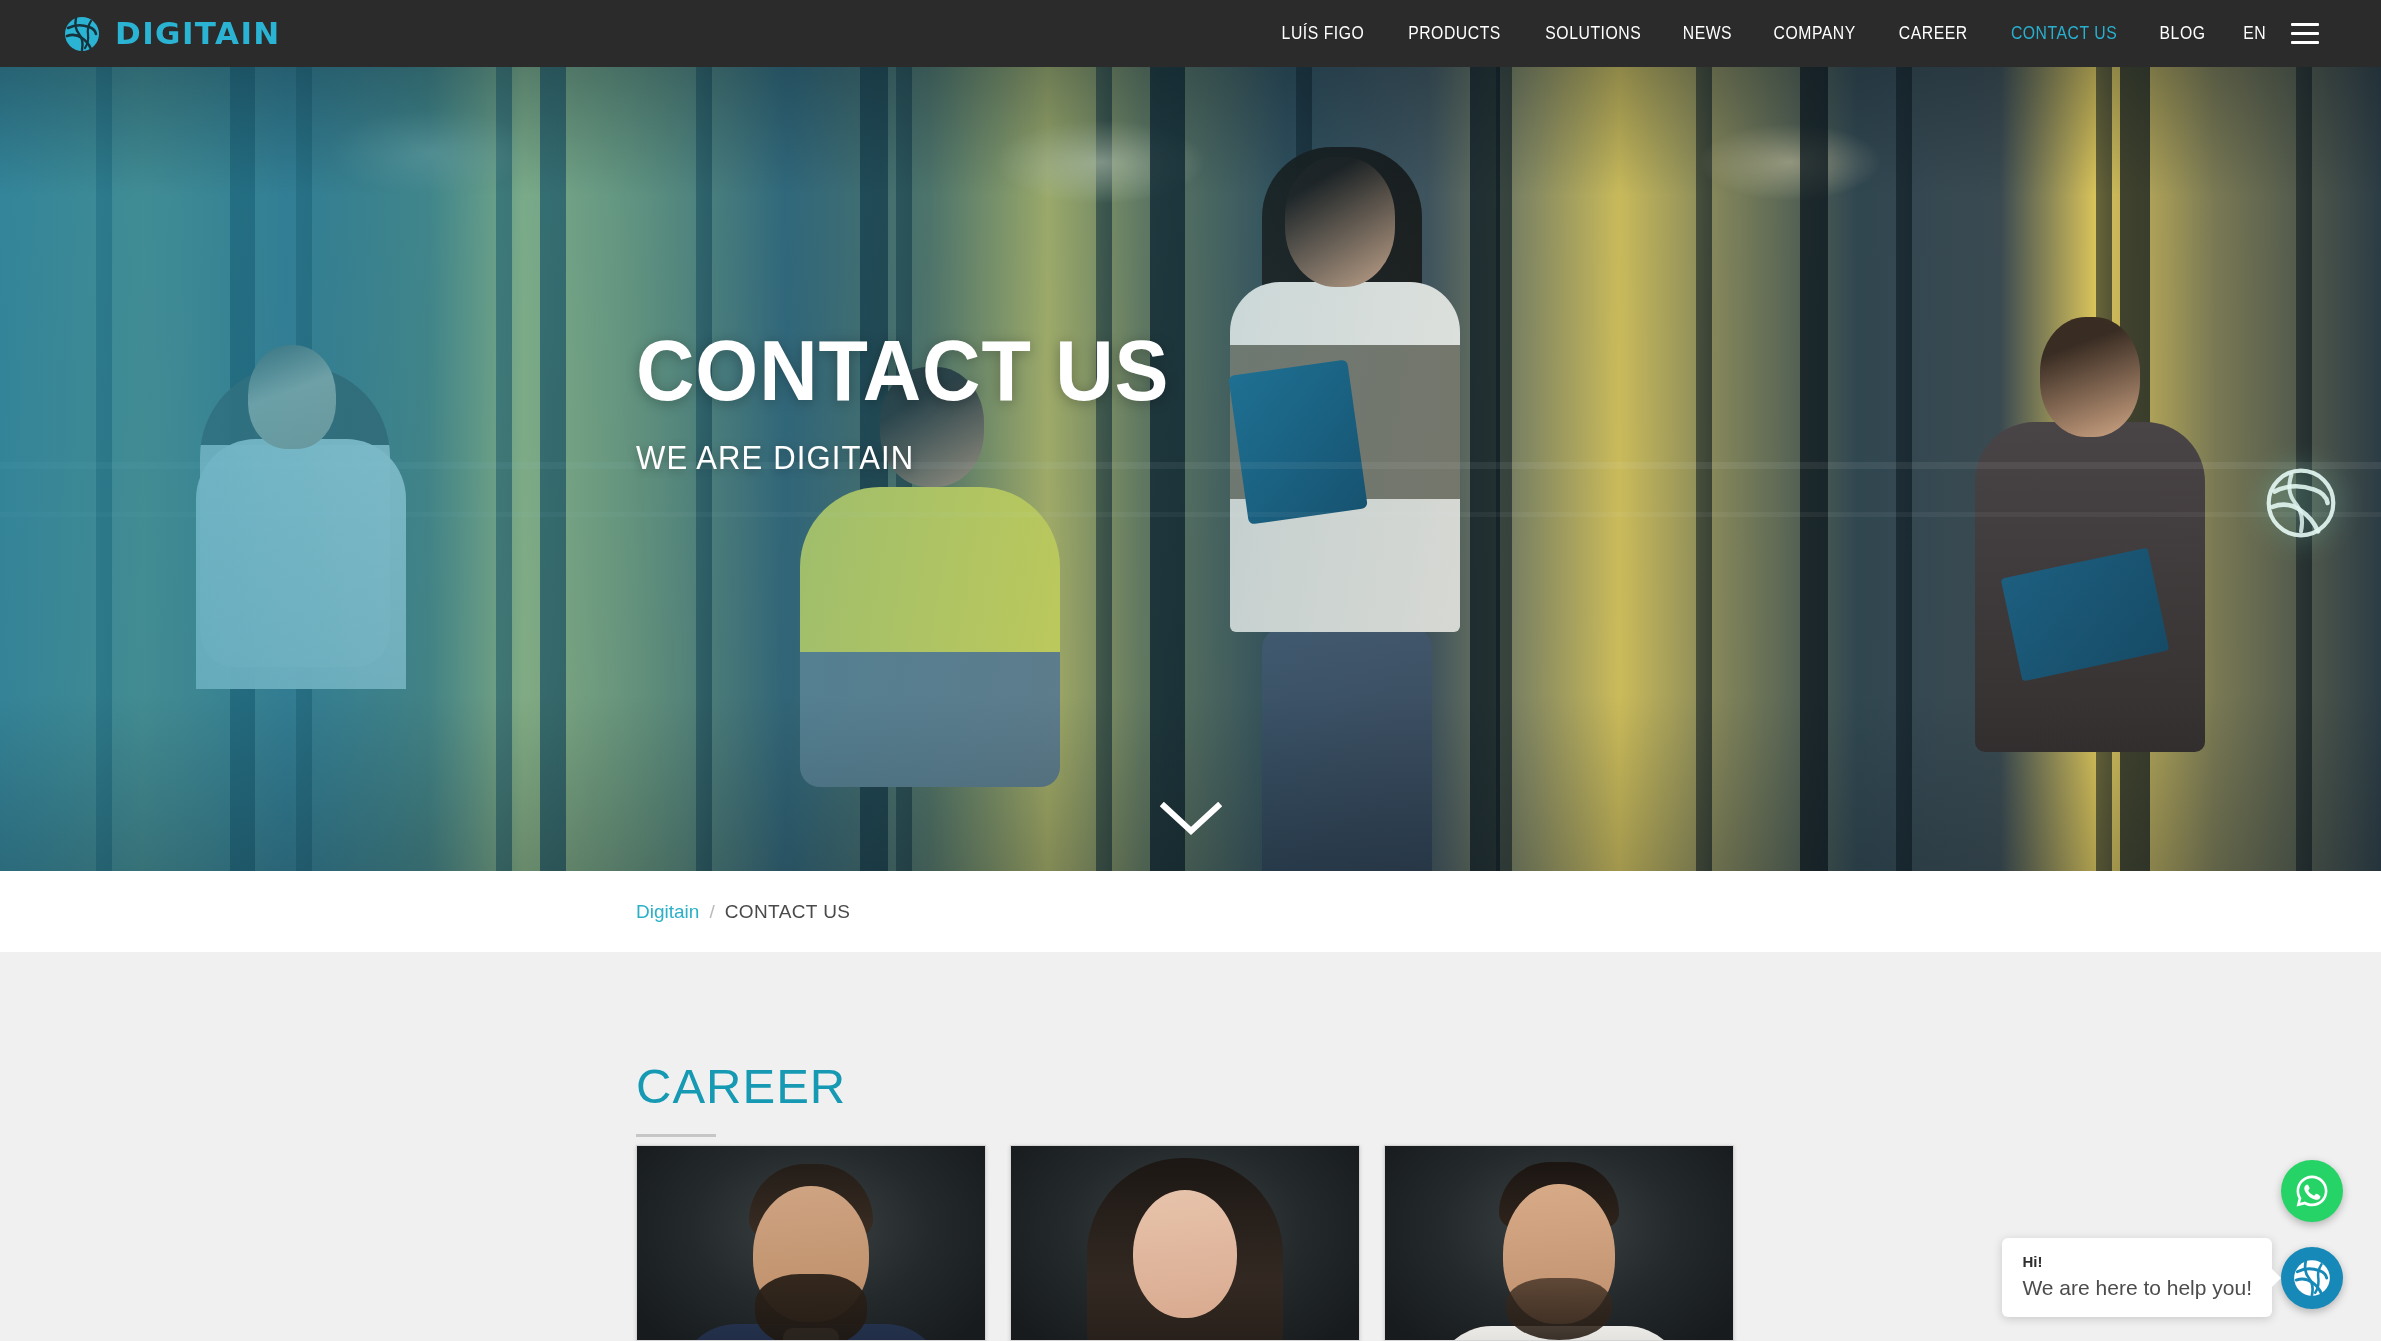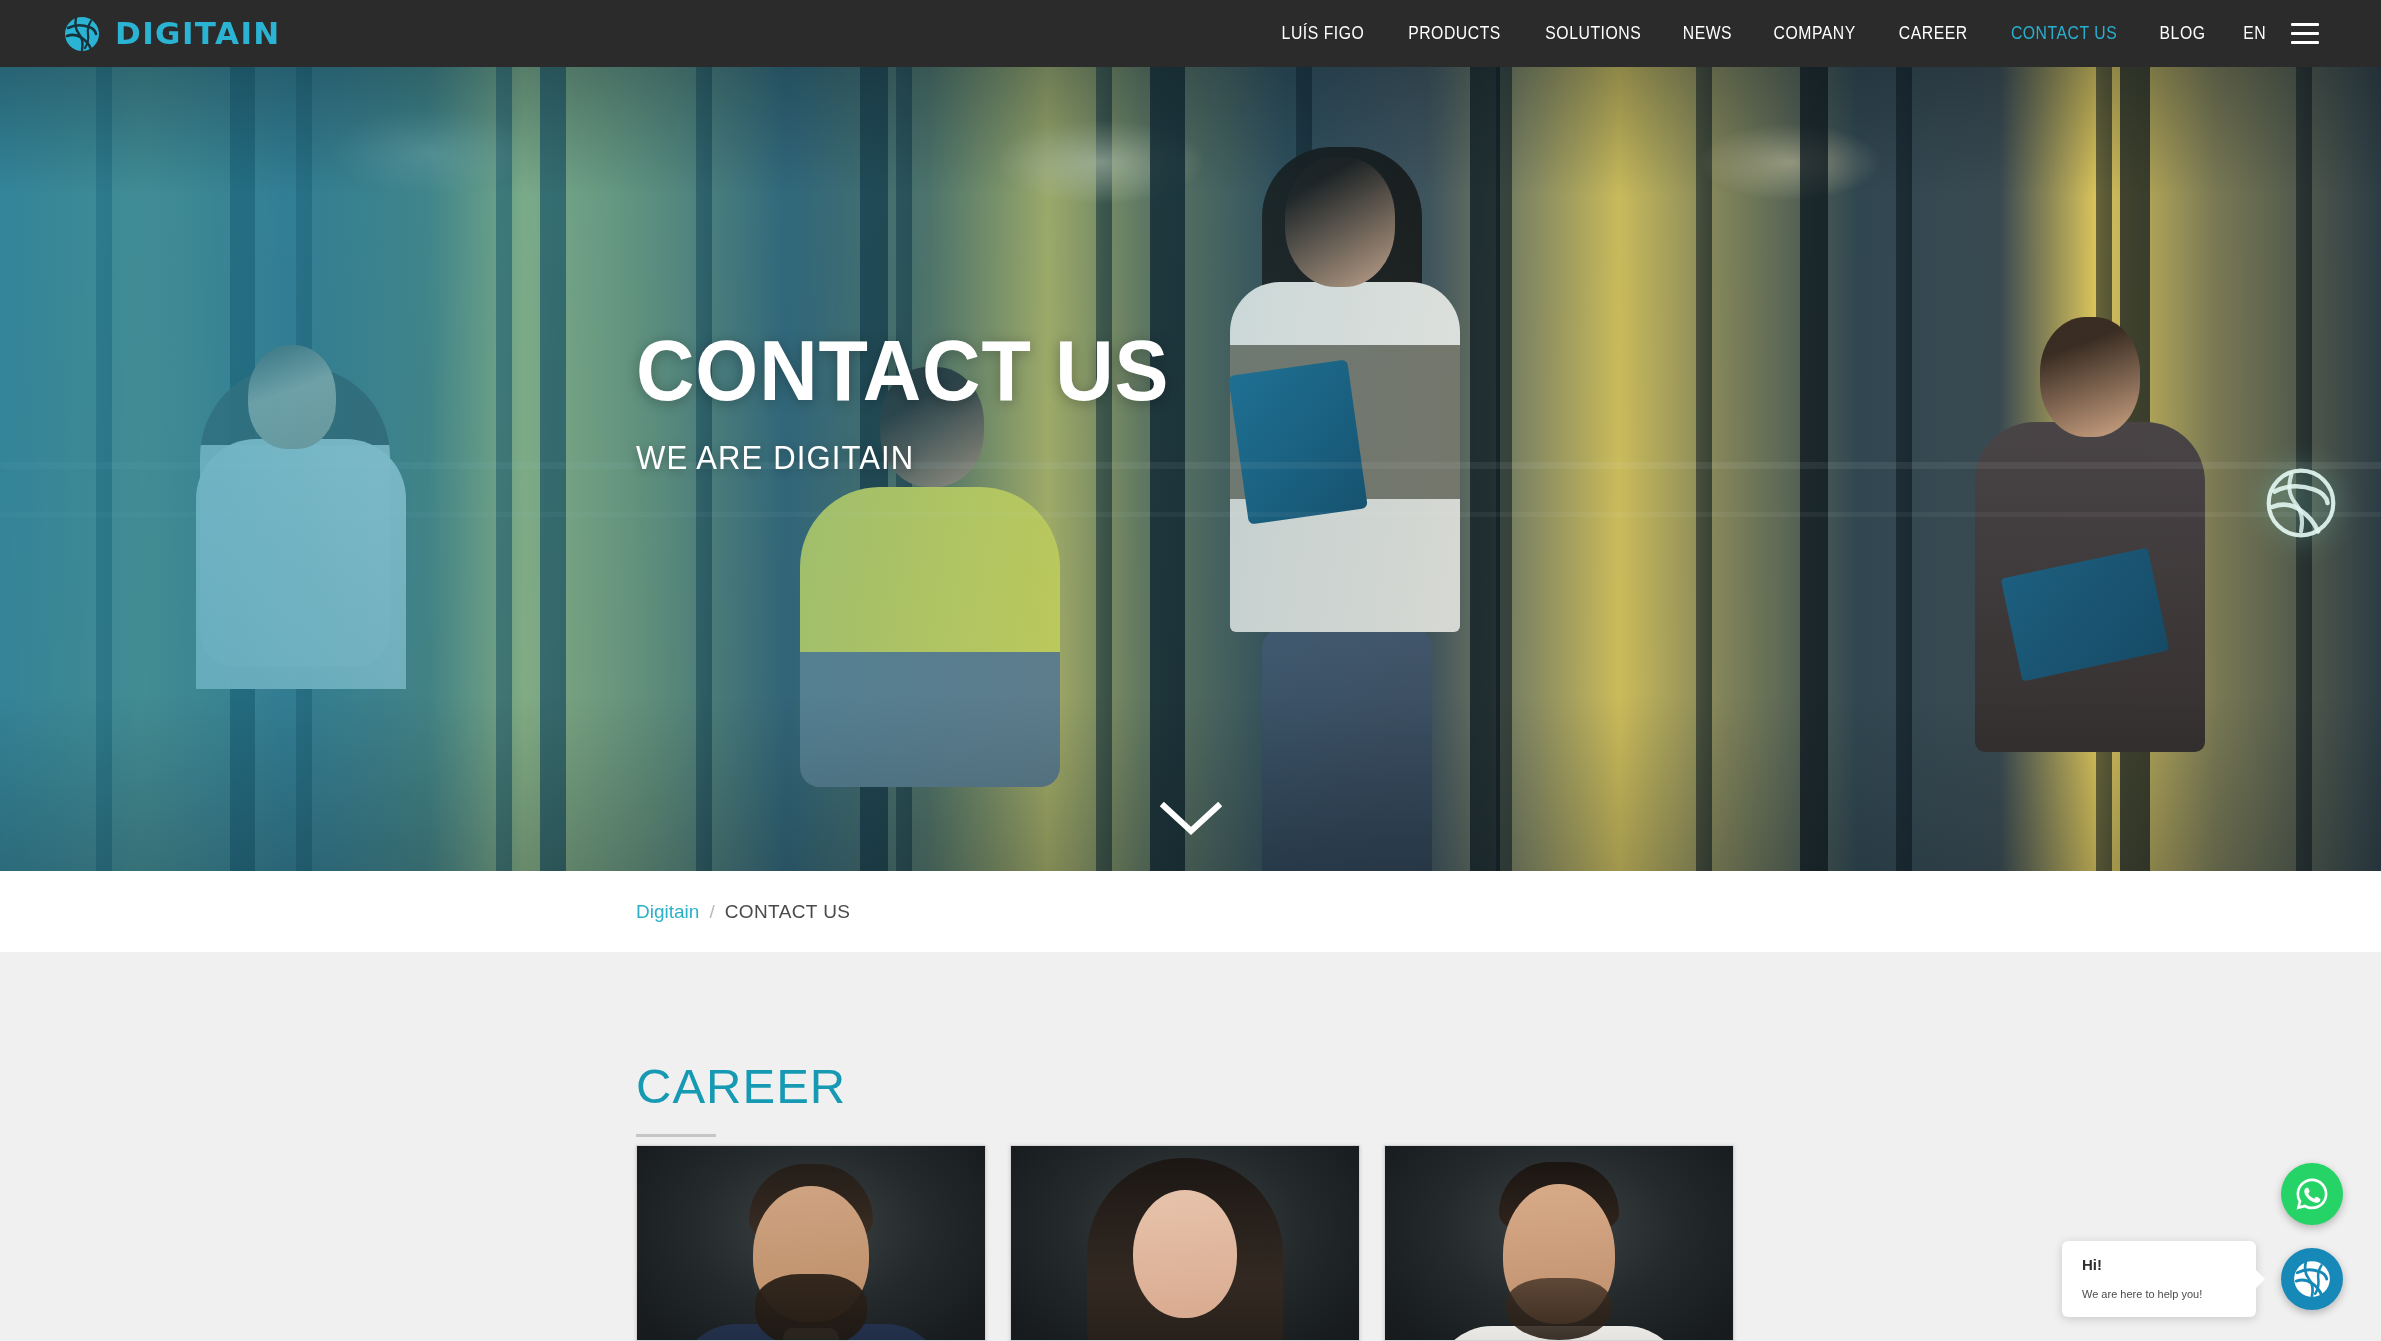--- a/index.html
+++ b/index.html
@@ -492,21 +492,21 @@
     align-items: center;
     justify-content: center;
     cursor: pointer;
     box-shadow: 0 3px 9px rgba(0,0,0,.26);
   }
   .fab-whatsapp { background: #25d366; }
   .fab-chat { background: #1789b8; }
   .chat-row {
     display: flex;
     align-items: center;
-    gap: 16px;
+    gap: 0;
   }
   .chat-bubble {
     position: relative;
     background: #ffffff;
     border-radius: 6px;
     padding: 14px 20px 15px 20px;
     box-shadow: 0 2px 10px rgba(0,0,0,.17);
     margin-right: 9px;
     min-width: 194px;
   }
@@ -521,23 +521,23 @@
     border-left: 10px solid #ffffff;
   }
   .chat-greeting {
     color: #2f2f2f;
     font-size: 15px;
     font-weight: bold;
     line-height: 1.35;
   }
   .chat-message {
     color: #4c4c4c;
-    font-size: 11px;
+    font-size: 21px;
     line-height: 1.35;
-    margin-top: 12px;
+    margin-top: 1px;
   }
 </style>
 </head>
 <body>
 
 <div class="page">
 
   <div class="header">
 
     <div class="brand">

